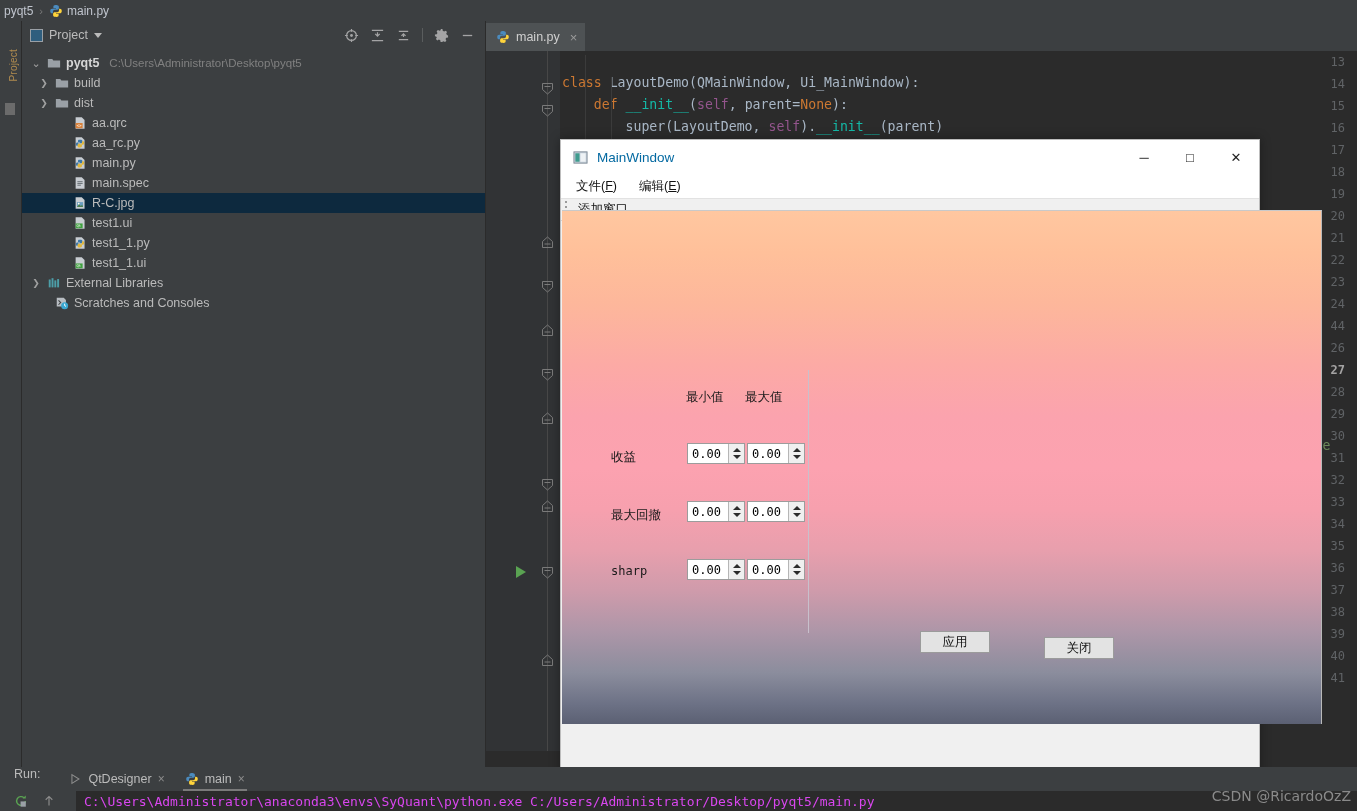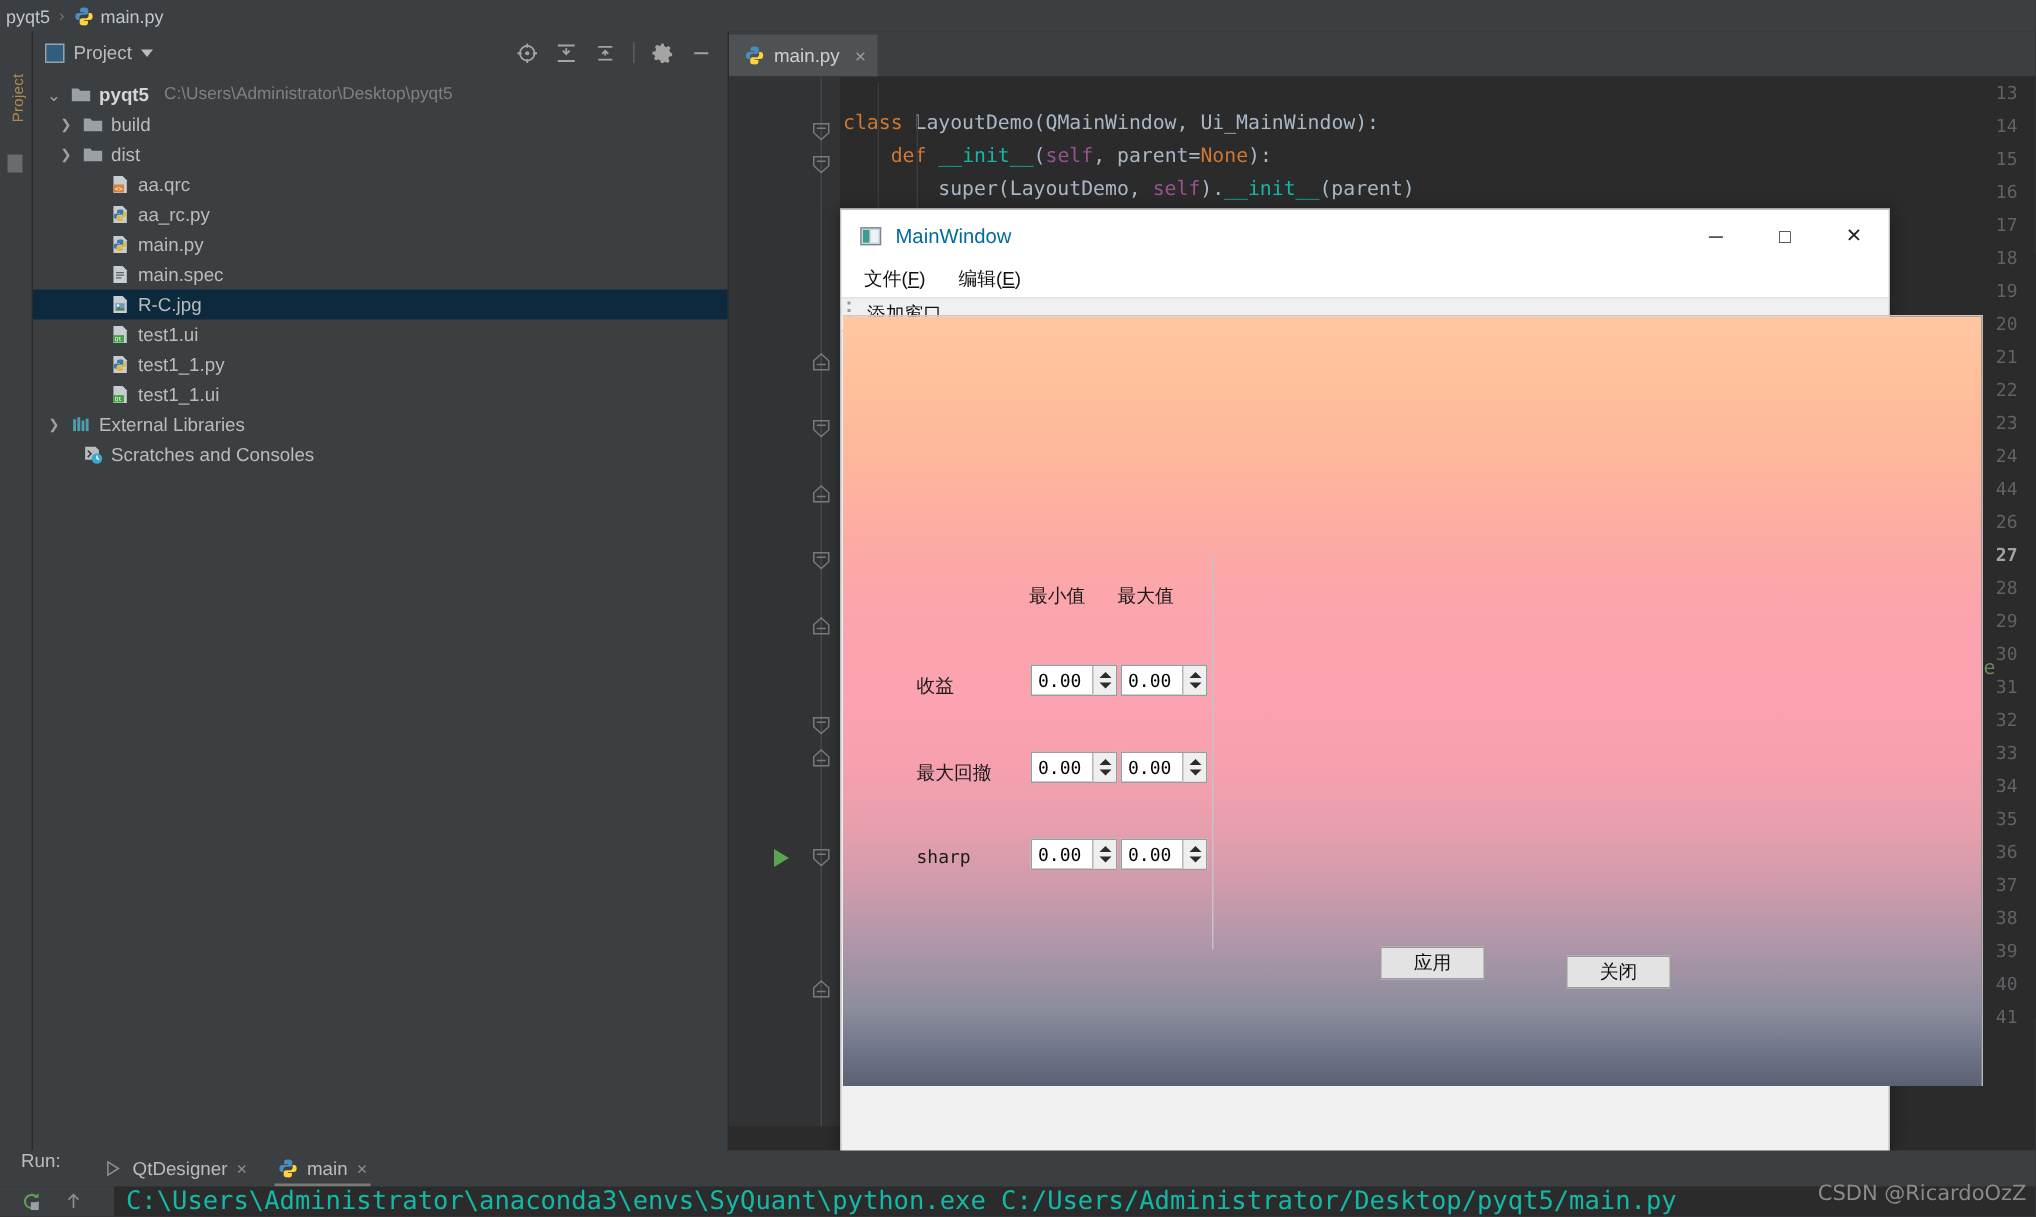--- a/index.html
+++ b/index.html
@@ -90,21 +90,21 @@
   
   .run-panel { position: absolute; left: 0; top: 767px; width: 1357px; height: 44px; background: #3c3f41; }
   .run-tabs { height: 24px; display: flex; align-items: flex-start; gap: 0; padding-left: 14px; font-size: 12.5px; color: #bbbbbb; }
   .run-label { margin-right: 18px; color: #bbbbbb; }
   .rtab { display: flex; align-items: center; gap: 6px; padding: 0 10px; height: 24px; position: relative; }
   .rtab.active::after { content:""; position:absolute; left:8px; right:8px; bottom:0; height:2px; background:#7a7a7a; }
   .rtab .x { color: #8d8d8d; font-size: 12px; }
   .run-body { position: absolute; left: 0; top: 24px; width: 1357px; height: 20px; background: #2b2b2b; display: flex; align-items: center; }
   .run-side { width: 76px; height: 20px; background: #3c3f41; display: flex; align-items: center; gap: 14px; padding-left: 14px; }
   .console-text {
-    font-family: "DejaVu Sans Mono", monospace; font-size: 17px; color: #14b8a6;
+    font-family: "DejaVu Sans Mono", monospace; font-size: 13px; color: #d946ef;
     padding-left: 8px; white-space: nowrap;
   }
 
   
   .qt-window {
     position: absolute; left: 560px; top: 139px; width: 700px; height: 663px;
     background: #f0f0f0; border: 1px solid #bdbdbd;
     box-shadow: 0 0 10px rgba(0,0,0,.35);
   }
   .qt-title { height: 34px; background: #ffffff; display: flex; align-items: center; padding-left: 12px; }

